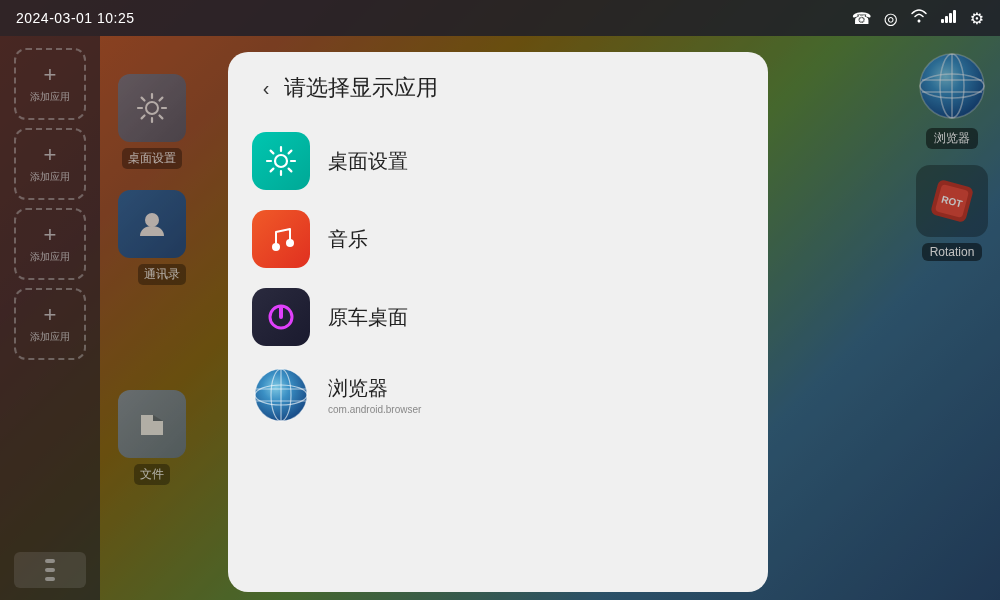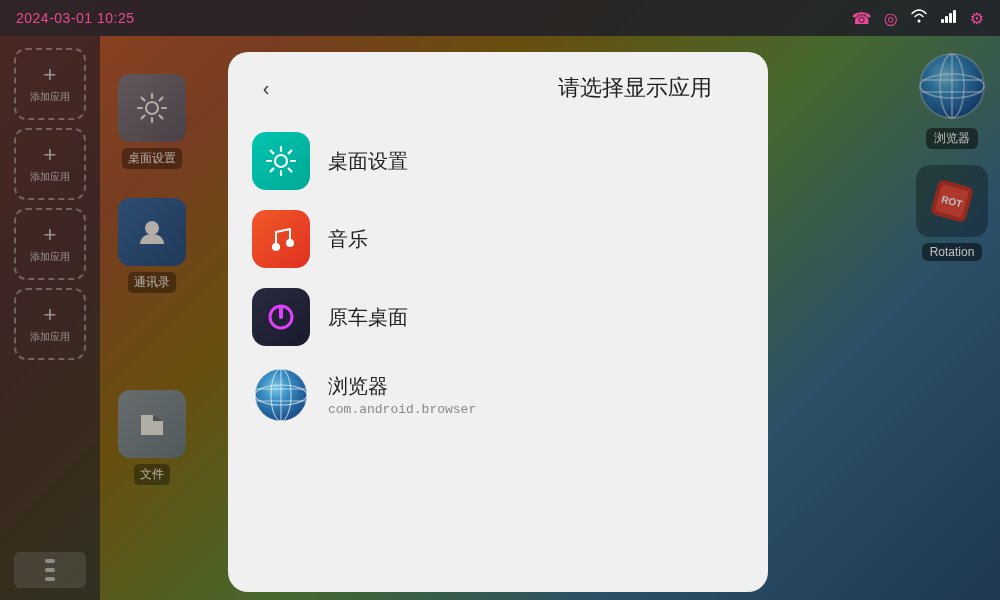--- a/index.html
+++ b/index.html
@@ -25,21 +25,21 @@
     .status-bar {
       position: absolute;
       top: 0; left: 0; right: 0;
       height: 36px;
       background: rgba(30, 30, 40, 0.85);
       display: flex;
       align-items: center;
       justify-content: space-between;
       padding: 0 16px;
       z-index: 100;
-      color: #ec4899;
+      color: #ffffff;
       font-size: 14px;
     }
 
     .status-bar-time {
       font-weight: 500;
       letter-spacing: 0.5px;
     }
 
     .status-bar-icons {
       display: flex;
@@ -161,21 +161,21 @@
       align-items: center;
       justify-content: center;
       cursor: pointer;
       color: #333;
       font-size: 20px;
       font-weight: 300;
     }
 
     .modal-title {
       flex: 1;
-      text-align: right;
+      text-align: left;
       font-size: 22px;
       font-weight: 500;
       color: #222;
       margin-right: 36px;
     }
 
     .modal-list {
       flex: 1;
       overflow-y: auto;
       padding: 4px 0;
@@ -205,24 +205,23 @@
       flex-direction: column;
     }
 
     .app-name {
       font-size: 20px;
       color: #222;
       font-weight: 400;
     }
 
     .app-package {
-      font-size: 13px;
+      font-size: 10px;
       color: #888;
       margin-top: 2px;
-      font-family: Liberation Mono, monospace;
     }
 
     
     .icon-settings-teal {
       background: linear-gradient(135deg, #00c6b0, #00a896);
     }
     .icon-settings-gray {
       background: linear-gradient(135deg, #7a7a8a, #5a5a6a);
     }
     .icon-music-red {
@@ -345,21 +344,21 @@
 <div class="bg-app-card" style="left: 118px; top: 74px;">
   <div class="bg-app-icon icon-settings-gray">
     <svg width="32" height="32" viewBox="0 0 32 32" fill="white">
       <path d="M16 10 A6 6 0 1 1 16 22 A6 6 0 1 1 16 10Z" fill="none" stroke="white" stroke-width="2"></path>
       <path d="M16 2 L16 6 M16 26 L16 30 M2 16 L6 16 M26 16 L30 16 M5.6 5.6 L8.5 8.5 M23.5 23.5 L26.4 26.4 M5.6 26.4 L8.5 23.5 M23.5 8.5 L26.4 5.6" stroke="white" stroke-width="2.2" stroke-linecap="round"></path>
     </svg>
   </div>
   <span class="bg-app-label">桌面设置</span>
 </div>
 
-<div class="bg-app-card" style="left: 118px; top: 198px;">
+<div class="bg-app-card" style="left: 118px; top: 190px; align-items: flex-end;">
   <div class="bg-app-icon" style="background: linear-gradient(135deg, #2a6baa, #1a4b8a);">
     <svg width="36" height="36" viewBox="0 0 36 36" fill="white">
       <circle cx="18" cy="14" r="7" fill="white"></circle>
       <path d="M6 30 C6 24 11 20 18 20 C25 20 30 24 30 30" fill="white"></path>
     </svg>
   </div>
   <span class="bg-app-label">通讯录</span>
 </div>
 
 <div class="bg-app-card" style="left: 118px; top: 390px; justify-content: flex-end;">

